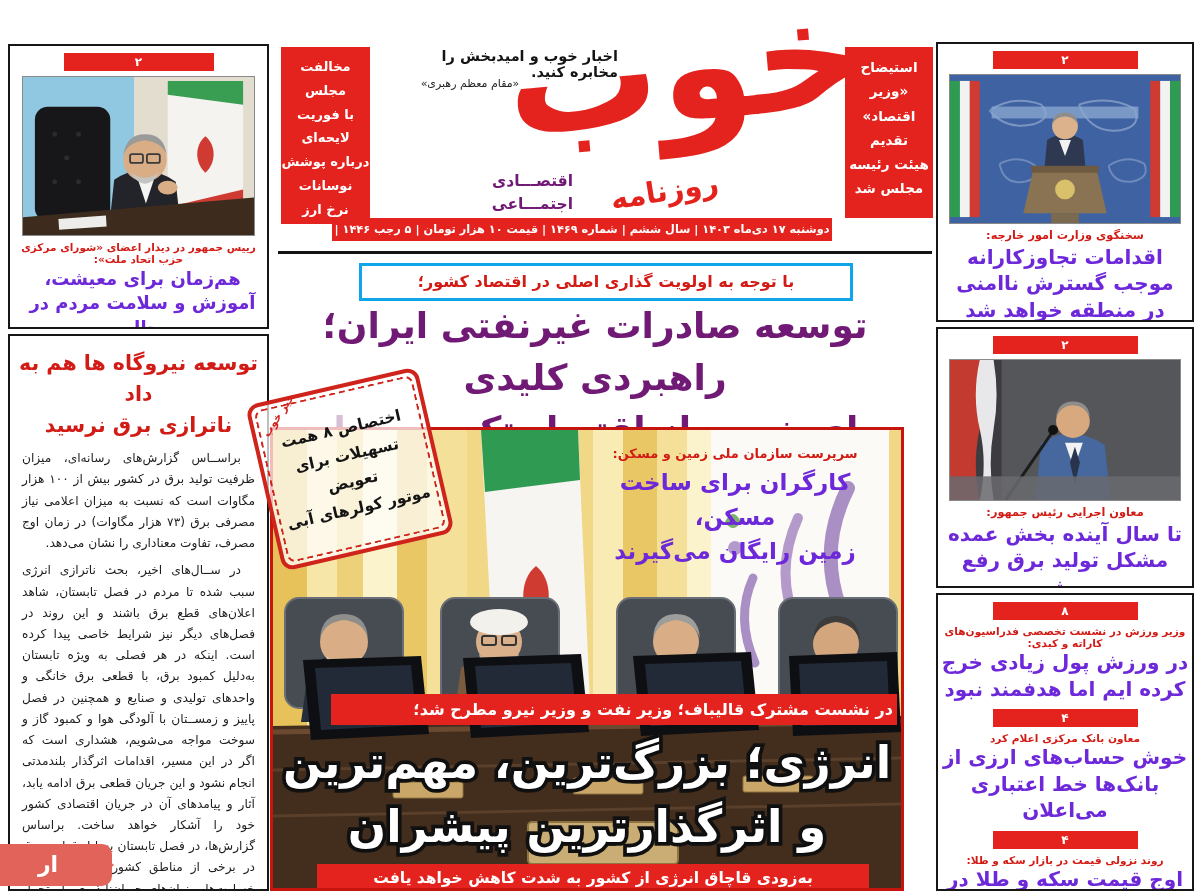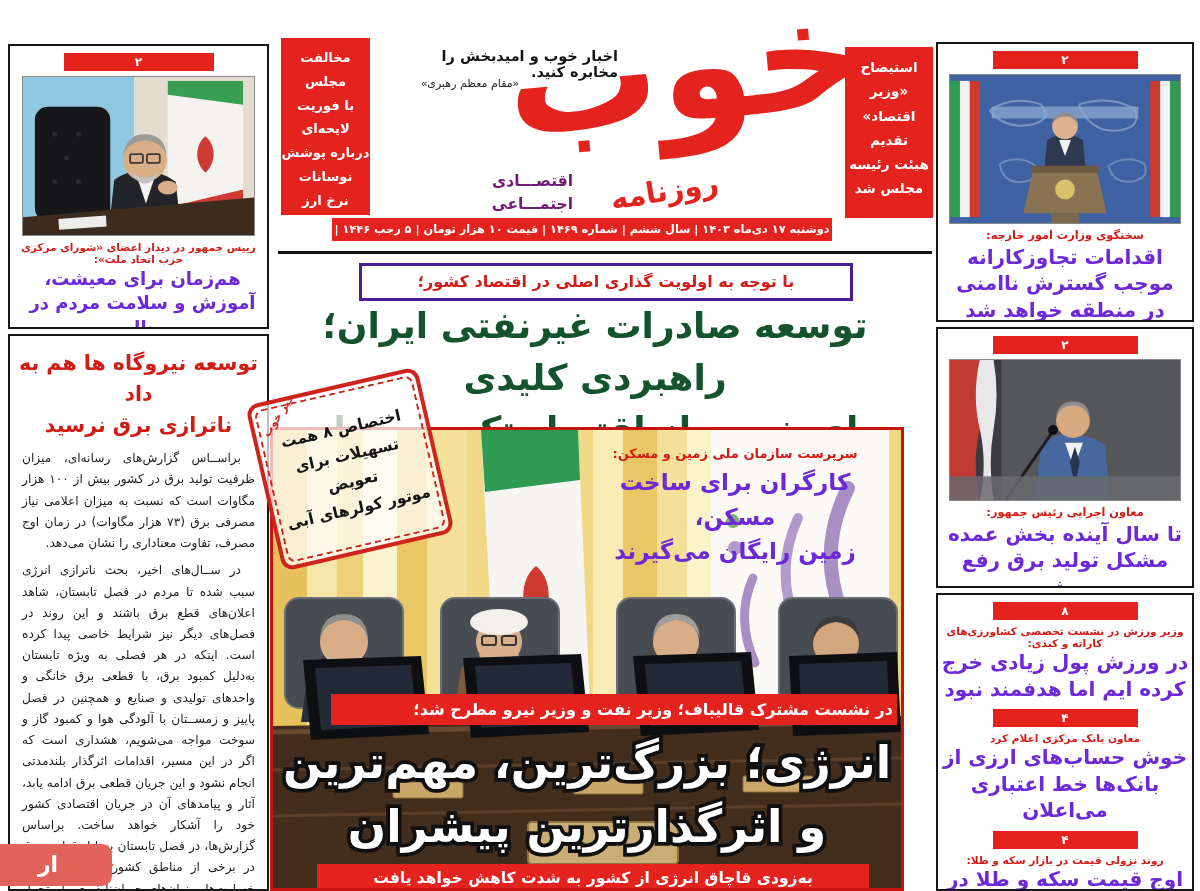--- a/index.html
+++ b/index.html
@@ -23,25 +23,25 @@
             transform:rotate(-9deg);}
   #slogan{position:absolute;left:413px;top:48px;width:205px;text-align:right;font-weight:bold;font-size:14.5px;color:#141414;}
   #slogan-source{position:absolute;left:415px;top:77px;width:110px;text-align:center;font-size:11px;color:#222;}
   #fields{position:absolute;left:455px;top:170px;width:118px;text-align:right;color:#701a75;
           font-weight:bold;font-size:15.5px;line-height:1.5;}
   #fields span{display:block;}
   #date-bar{position:absolute;left:332px;top:218px;width:500px;height:23px;background:#e5231e;
             color:#fff;font-weight:bold;font-size:11.3px;line-height:23px;text-align:center;}
   
   #lead-rule{position:absolute;left:278px;top:251px;width:654px;border-top:3px solid #141414;}
-  #lead-kicker-box{position:absolute;left:359px;top:263px;width:494px;height:38px;border:3px solid #4c1d95;
+  #lead-kicker-box{position:absolute;left:359px;top:263px;width:494px;height:38px;border:3px solid #0ea5e9;
                    box-sizing:border-box;text-align:center;}
   #lead-kicker-box span{color:#d31b15;font-weight:bold;font-size:16px;line-height:32px;}
   #lead-headline{position:absolute;left:278px;top:300px;width:634px;text-align:center;font-weight:bold;
-                 font-size:36px;line-height:1.45;color:#14532d;}
+                 font-size:36px;line-height:1.45;color:#701a75;}
   #lead-headline span{display:block;}
   
   #photo-block{position:absolute;left:270px;top:427px;width:634px;height:464px;border:3px solid #c6140e;
                box-sizing:border-box;background:#f0d887;overflow:hidden;}
   #photo-overlay-caption{position:absolute;right:16px;top:16px;width:300px;text-align:center;z-index:3;}
   #photo-overlay-caption .kicker{font-size:13px;margin-bottom:4px;}
   #photo-overlay-caption .headline{font-size:23px;line-height:1.5;}
   #band-kicker{position:absolute;right:4px;top:264px;width:566px;height:31px;background:#e5231e;color:#fff;
                font-weight:bold;font-size:16px;line-height:31px;text-align:right;padding-right:4px;
                box-sizing:border-box;z-index:3;}
@@ -75,21 +75,21 @@
   .rc-headline{font-size:20px;line-height:1.32;margin-top:2px;}
   .rc-sub{margin-top:6px;}
   .rc-sub .kicker{font-size:10.6px;}
   .rc-sub .headline{font-size:20px;line-height:1.33;}
 </style>
 </head>
 <body>
 
 <div id="page">
 
-  <div class="promo" style="left:281px;top:38px;width:89px;height:177px;font-size:13px;line-height:1.83;">
+  <div class="promo" style="left:281px;top:47px;width:89px;height:177px;font-size:13px;line-height:1.83;">
     <span>مخالفت</span>
     <span>مجلس</span>
     <span>با فوریت</span>
     <span>لایحه‌ای</span>
     <span>درباره پوشش</span>
     <span>نوسانات</span>
     <span>نرخ ارز</span>
   </div>
 
   <div id="slogan">اخبار خوب و امیدبخش را مخابره کنید.</div>
@@ -326,21 +326,21 @@
     <div class="kicker rc-kicker">معاون اجرایی رئیس جمهور:</div>
     <div class="headline rc-headline">
       <span>تا سال آینده بخش عمده</span>
       <span>مشکل تولید برق رفع می‌شود</span>
     </div>
   </div>
 
   <div class="nbox" style="left:936px;top:593px;width:258px;height:298px;">
     <div class="rc-sub">
       <span class="badge" style="width:145px;">۸</span>
-      <div class="kicker" style="font-size:10.6px;">وزیر ورزش در نشست تخصصی کشاورزی‌های کاراته و کبدی:</div>
+      <div class="kicker" style="font-size:10.6px;">وزیر ورزش در نشست تخصصی فدراسیون‌های کاراته و کبدی:</div>
       <div class="headline" style="font-size:20px;line-height:1.33;">
         <span>در ورزش پول زیادی خرج</span>
         <span>کرده ایم اما هدفمند نبود</span>
       </div>
     </div>
     <div class="rc-sub">
       <span class="badge" style="width:145px;">۴</span>
       <div class="kicker" style="font-size:10.6px;">معاون بانک مرکزی اعلام کرد</div>
       <div class="headline" style="font-size:20px;line-height:1.33;">
         <span>خوش حساب‌های ارزی از</span>

